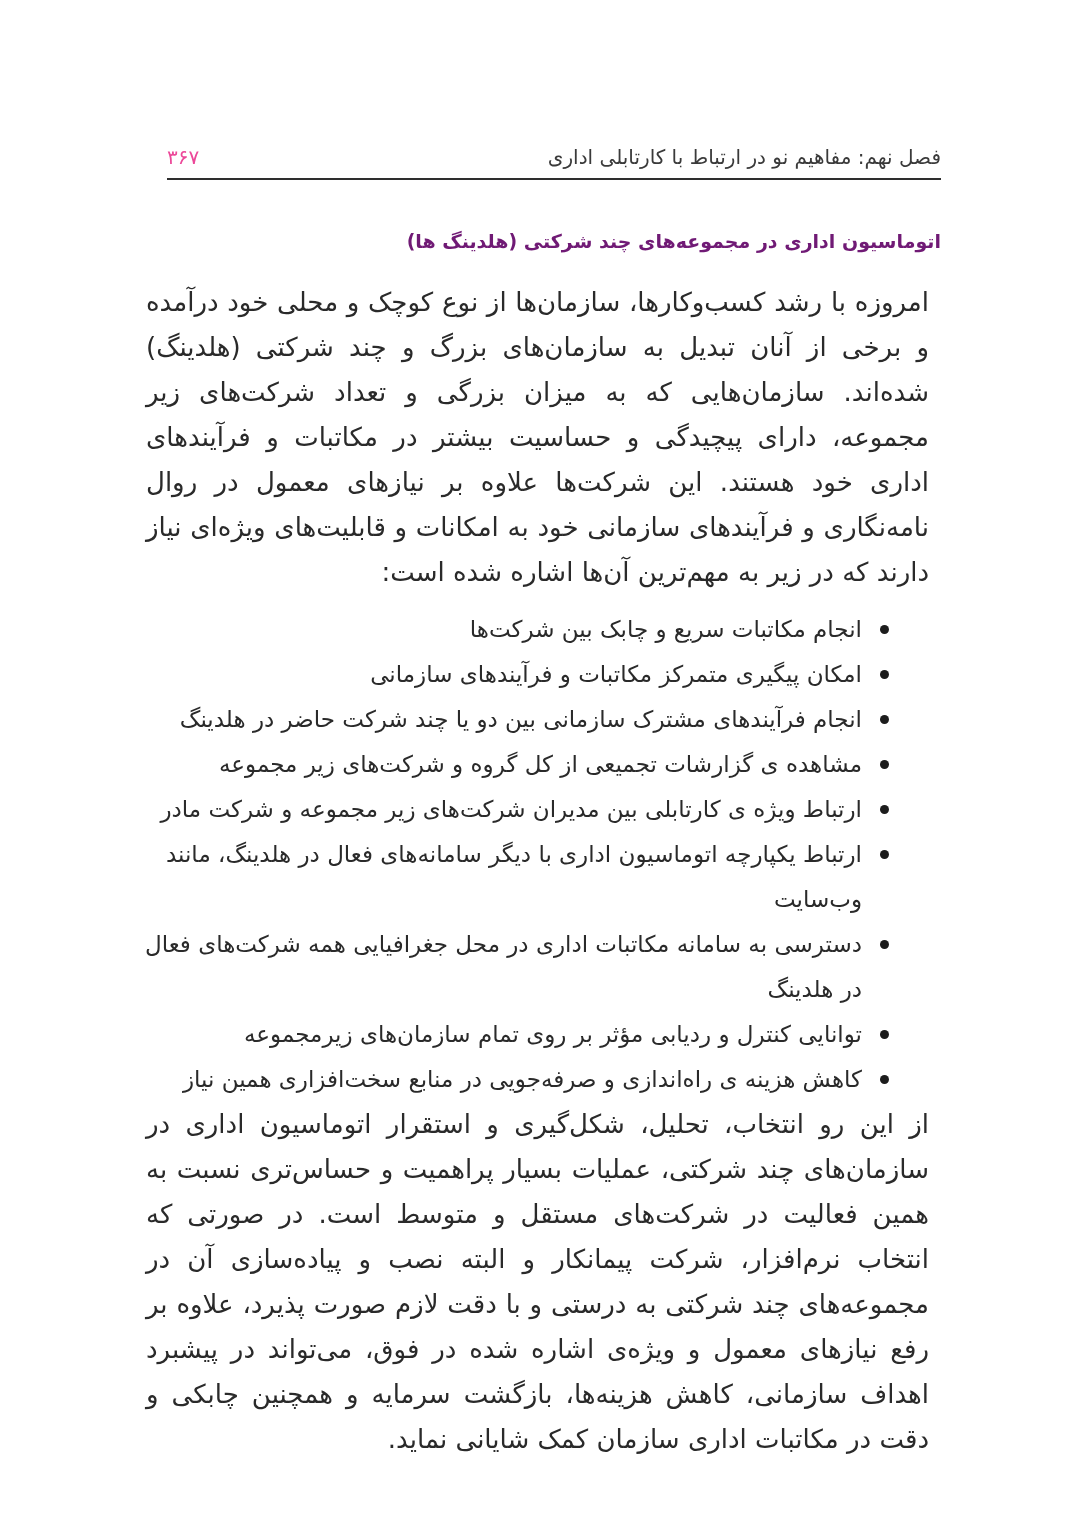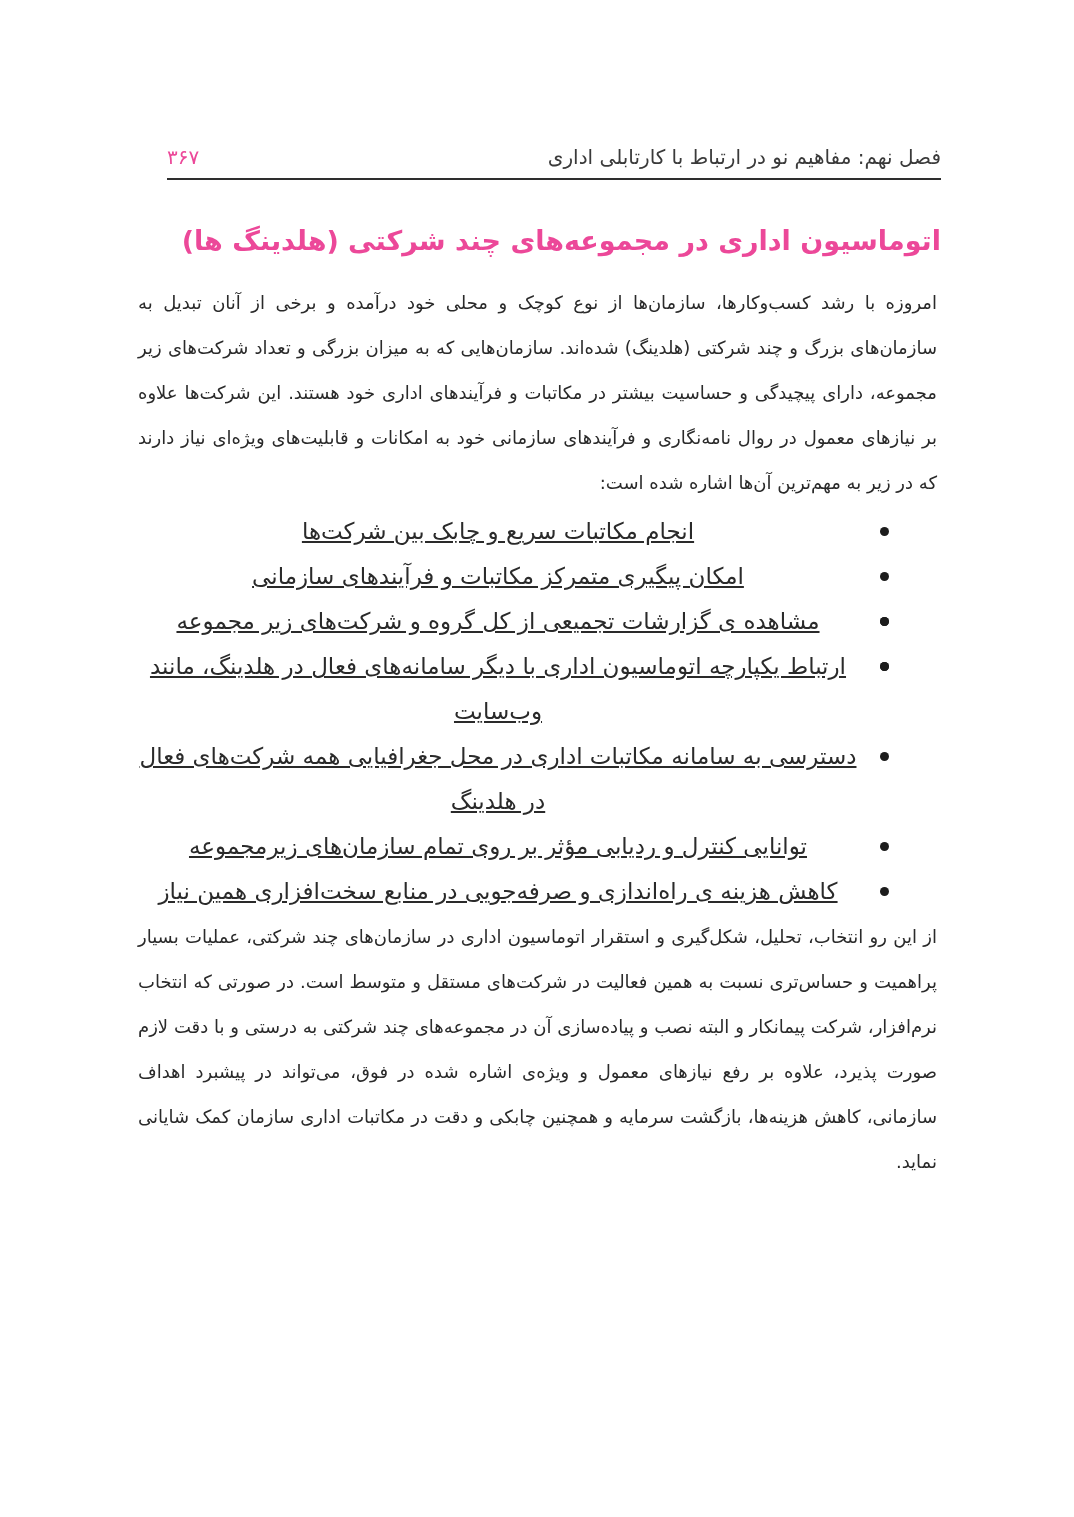--- a/index.html
+++ b/index.html
@@ -33,49 +33,48 @@
     color: #ec4899;
   }
   .header-rule {
     height: 2px;
     background: #2e2e2e;
     margin: 7px 0 0 33px;
     border: none;
   }
   .section-heading {
     margin: 41px 0 0 0;
-    font-size: 27px;
+    font-size: 19px;
     line-height: 40px;
     font-weight: bold;
-    color: #ec4899;
+    color: #701a75;
   }
   .body-par {
-    margin: 4px;
-    font-size: 18px;
+    margin: 12px;
+    font-size: 26px;
     line-height: 45px;
     text-align: justify;
     text-justify: inter-word;
     color: #2a2a2a;
   }
   .par-1 { margin-top: 19px; }
   .par-2 { margin-top: 0; }
   .par-3 { margin-top: 0; }
   .feature-list {
     margin: 0;
     padding: 0;
     list-style: none;
     font-size: 23px;
     line-height: 45px;
     color: #2a2a2a;
   }
   .feature-list li {
     position: relative;
     padding-right: 79px;
-    text-align: center;
-    text-decoration: underline;
+    text-align: right;
   }
   .feature-list li .bullet-dot {
     position: absolute;
     right: 52px;
     top: 18px;
     width: 9px;
     height: 9px;
     border-radius: 50%;
     background: #1c1c1c;
   }
@@ -92,23 +91,23 @@
 
   <div class="header-rule"></div>
 
   <h1 class="section-heading">اتوماسیون اداری در مجموعه‌های چند شرکتی (هلدینگ ها)</h1>
 
   <p class="body-par par-1">امروزه با رشد کسب‌وکارها، سازمان‌ها از نوع کوچک و محلی خود درآمده و برخی از آنان تبدیل به سازمان‌های بزرگ و چند شرکتی (هلدینگ) شده‌اند. سازمان‌هایی که به میزان بزرگی و تعداد شرکت‌های زیر مجموعه، دارای پیچیدگی و حساسیت بیشتر در مکاتبات و فرآیندهای اداری خود هستند. این شرکت‌ها علاوه بر نیازهای معمول در روال نامه‌نگاری و فرآیندهای سازمانی خود به امکانات و قابلیت‌های ویژه‌ای نیاز دارند که در زیر به مهم‌ترین آن‌ها اشاره شده است:</p>
 
   <ul class="feature-list">
     <li><span class="bullet-dot"></span><span>انجام مکاتبات سریع و چابک بین شرکت‌ها</span></li>
     <li><span class="bullet-dot"></span><span>امکان پیگیری متمرکز مکاتبات و فرآیندهای سازمانی</span></li>
-    <li><span class="bullet-dot"></span></li>
+    <li><span class="bullet-dot"></span><span>انجام فرآیندهای مشترک سازمانی بین دو یا چند شرکت حاضر در هلدینگ</span></li>
     <li><span class="bullet-dot"></span><span>مشاهده ی گزارشات تجمیعی از کل گروه و شرکت‌های زیر مجموعه</span></li>
-    <li><span class="bullet-dot"></span></li>
+    <li><span class="bullet-dot"></span><span>ارتباط ویژه ی کارتابلی بین مدیران شرکت‌های زیر مجموعه و شرکت مادر</span></li>
     <li><span class="bullet-dot"></span><span>ارتباط یکپارچه اتوماسیون اداری با دیگر سامانه‌های فعال در هلدینگ، مانند وب‌سایت</span></li>
     <li><span class="bullet-dot"></span><span>دسترسی به سامانه مکاتبات اداری در محل جغرافیایی همه شرکت‌های فعال در هلدینگ</span></li>
     <li><span class="bullet-dot"></span><span>توانایی کنترل و ردیابی مؤثر بر روی تمام سازمان‌های زیرمجموعه</span></li>
     <li><span class="bullet-dot"></span><span>کاهش هزینه ی راه‌اندازی و صرفه‌جویی در منابع سخت‌افزاری همین نیاز</span></li>
   </ul>
 
   <p class="body-par par-2">از این رو انتخاب، تحلیل، شکل‌گیری و استقرار اتوماسیون اداری در سازمان‌های چند شرکتی، عملیات بسیار پراهمیت و حساس‌تری نسبت به همین فعالیت در شرکت‌های مستقل و متوسط است. در صورتی که انتخاب نرم‌افزار، شرکت پیمانکار و البته نصب و پیاده‌سازی آن در مجموعه‌های چند شرکتی به درستی و با دقت لازم صورت پذیرد، علاوه بر رفع نیازهای معمول و ویژه‌ی اشاره شده در فوق، می‌تواند در پیشبرد اهداف سازمانی، کاهش هزینه‌ها، بازگشت سرمایه و همچنین چابکی و دقت در مکاتبات اداری سازمان کمک شایانی نماید.</p>
 
 
 </div>

